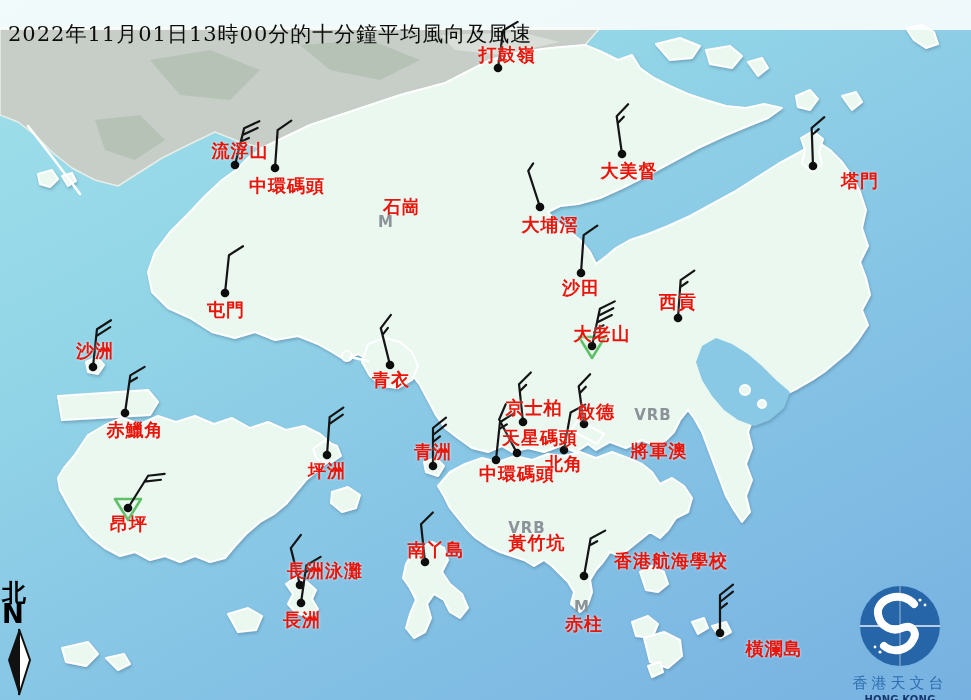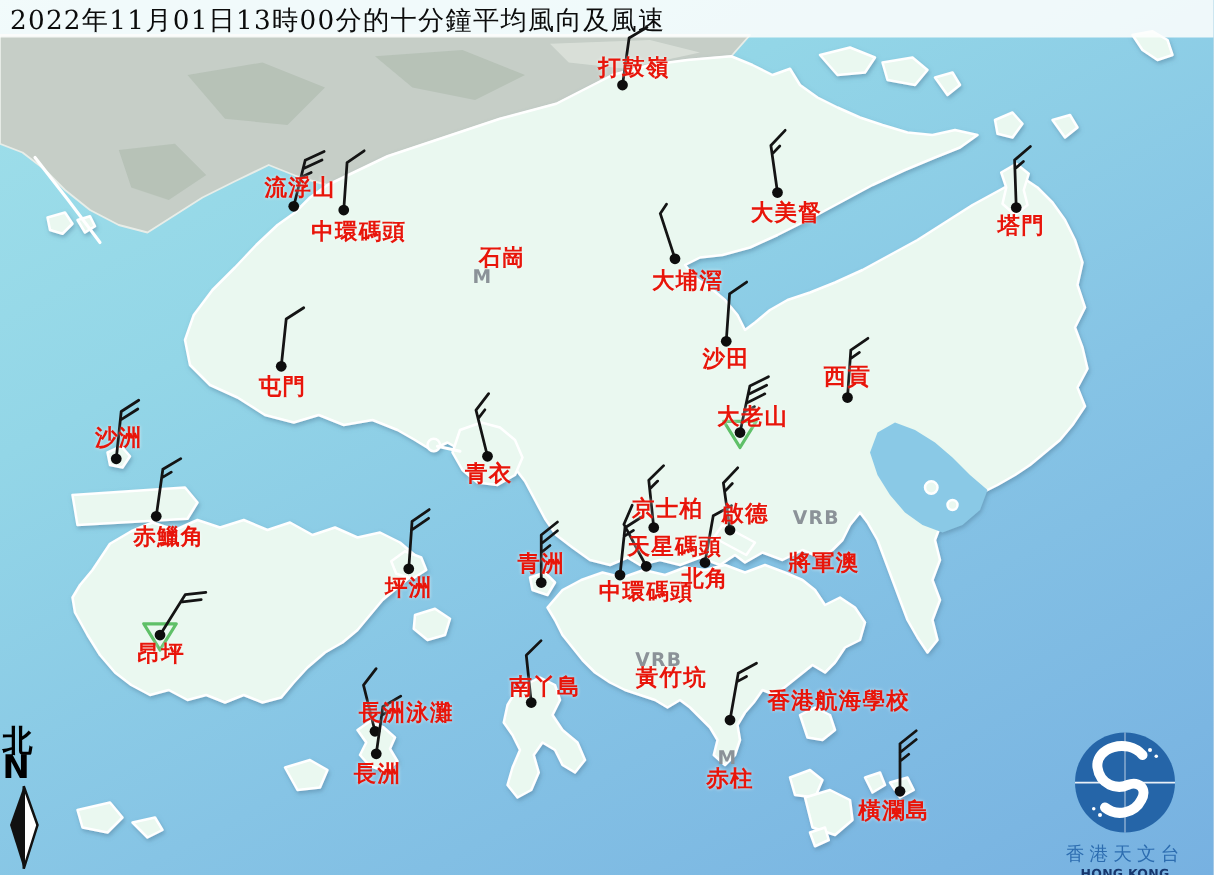--- a/index.html
+++ b/index.html
@@ -8,21 +8,21 @@
        background:linear-gradient(152deg,#a0e0ea 0%,#93d6e7 30%,#86c4e5 62%,#77b1e1 100%);}
   #map,#overlay{position:absolute;left:0;top:0;width:971px;height:700px;}
   .land{fill:#eaf8f0;stroke:#ffffff;stroke-width:2;stroke-linejoin:round;}
   .sz{fill:#c6cec7;stroke:#e8ede8;stroke-width:1.5;stroke-linejoin:round;}
   .szpatch{fill:#b2bdb2;opacity:.75;}
   .szlight{fill:#dde4dc;opacity:.8;}
   .inwater{fill:#8ac9e6;stroke:none;}
   .bridge{stroke:#ffffff;stroke-width:2.5;fill:none;stroke-linecap:round;}
   #title-strip{position:absolute;left:0;top:0;width:971px;height:30px;
        background:rgba(253,254,253,.88);}
-  #map-title{position:absolute;left:8px;top:2px;font-size:21px;color:#0c0c0c;
+  #map-title{position:absolute;left:8px;top:20px;font-size:21px;color:#0c0c0c;
        white-space:nowrap;letter-spacing:1px;}
   .station-label{position:absolute;transform:translate(-50%,-50%);color:#e8150a;
        font-weight:bold;font-size:18px;line-height:1;white-space:nowrap;
        text-shadow:0 0 3px rgba(255,255,255,.7);letter-spacing:1px;}
   .mark{position:absolute;transform:translate(-50%,-50%);color:#8b9298;
        font-family:"DejaVu Sans","Liberation Sans",sans-serif;
        font-weight:bold;font-size:15px;line-height:1;letter-spacing:1px;}
   .barb{stroke:#141414;stroke-width:2.2;fill:none;stroke-linecap:round;}
   .dot{fill:#0d0d0d;}
   .gust{stroke:#5fc068;stroke-width:2.6;fill:none;stroke-linejoin:round;}
@@ -224,21 +224,21 @@
     </svg>
 
   <div id="labels">
       <div class="station-label" style="left: 507px; top: 55px;">打鼓嶺</div>
       <div class="station-label" style="left: 240px; top: 151px;">流浮山</div>
       <div class="station-label" style="left: 287px; top: 186px;">中環碼頭</div>
       <div class="station-label" style="left: 402px; top: 207px;">石崗</div>
       <div class="mark" style="left: 386px; top: 222px;">M</div>
       <div class="station-label" style="left: 550px; top: 225px;">大埔滘</div>
       <div class="station-label" style="left: 629px; top: 171px;">大美督</div>
-      <div class="station-label" style="left: 817px; top: 181px;">塔門</div>
+      <div class="station-label" style="left: 860px; top: 181px;">塔門</div>
       <div class="station-label" style="left: 581px; top: 289px; font-family: Liberation Mono, monospace;">沙田</div>
       <div class="station-label" style="left: 678px; top: 302px;">西貢</div>
       <div class="station-label" style="left: 602px; top: 334px;">大老山</div>
       <div class="station-label" style="left: 226px; top: 310px;">屯門</div>
       <div class="station-label" style="left: 95px; top: 351px;">沙洲</div>
       <div class="station-label" style="left: 391px; top: 380px;">青衣</div>
       <div class="station-label" style="left: 135px; top: 430px;">赤鱲角</div>
       <div class="station-label" style="left: 534px; top: 408px;">京士柏</div>
       <div class="station-label" style="left: 596px; top: 412px;">啟德</div>
       <div class="station-label" style="left: 659px; top: 431px; margin-top: 20px;">將軍澳</div>
@@ -250,21 +250,21 @@
       <div class="station-label" style="left: 327px; top: 471px;">坪洲</div>
       <div class="station-label" style="left: 129px; top: 524px;">昂坪</div>
       <div class="station-label" style="left: 436px; top: 550px;">南丫島</div>
       <div class="station-label" style="left: 325px; top: 571px;">長洲泳灘</div>
       <div class="station-label" style="left: 302px; top: 620px;">長洲</div>
       <div class="station-label" style="left: 537px; top: 543px;">黃竹坑</div>
       <div class="mark" style="left: 527px; top: 528px;">VRB</div>
       <div class="station-label" style="left: 627px; top: 561px; margin-left: 44px;">香港航海學校</div>
       <div class="station-label" style="left: 584px; top: 624px;">赤柱</div>
       <div class="mark" style="left: 582px; top: 607px;">M</div>
-      <div class="station-label" style="left: 715px; top: 649px;">橫瀾島</div>
+      <div class="station-label" style="left: 774px; top: 649px;">橫瀾島</div>
     </div>
 
   <div id="north">
     <div id="north-hanzi">北</div>
     <div id="north-letter">N</div>
     <svg width="34" height="70" viewBox="0 0 34 70">
       <polygon points="17,2 6,33 17,68" fill="#111"></polygon>
       <polygon points="17,2 28,33 17,68" fill="#ffffff" stroke="#111" stroke-width="2"></polygon>
     </svg>
   </div>

